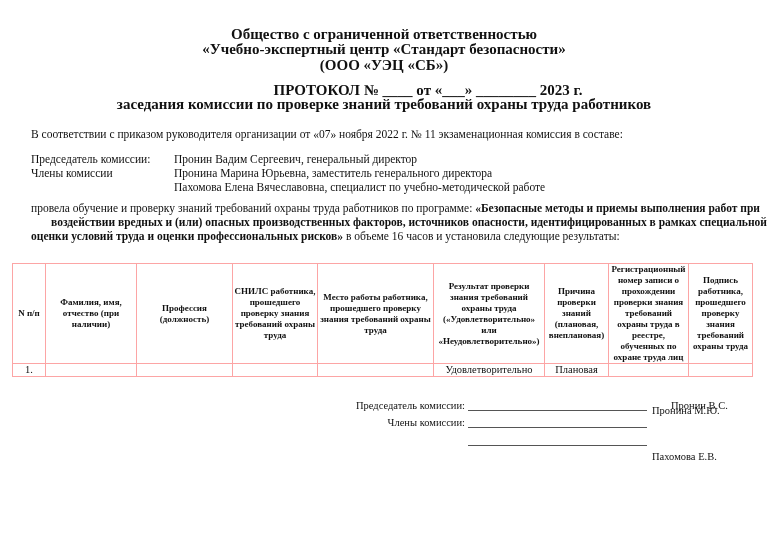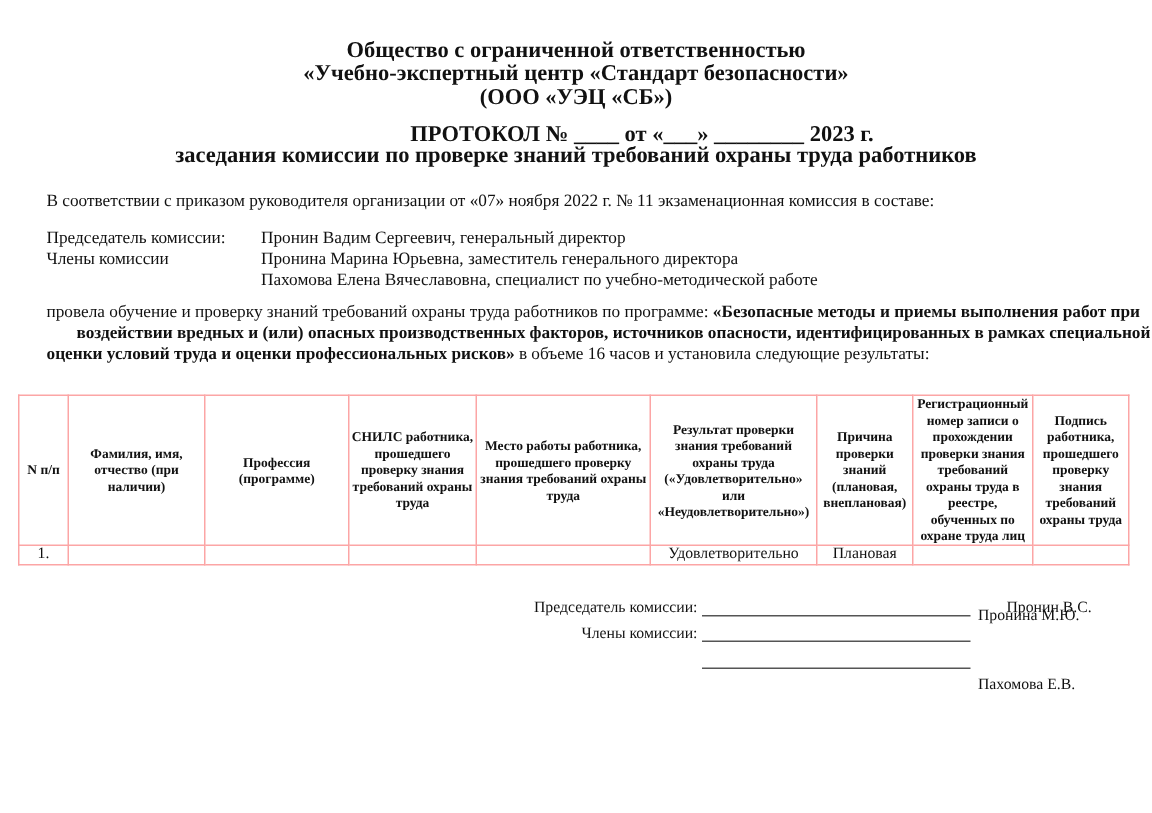--- a/index.html
+++ b/index.html
@@ -62,21 +62,21 @@
       <col style="width:116px">
         <col style="width:111px">
         <col style="width:64px">
         <col style="width:80px">
         <col style="width:64px">
     </colgroup>
     <thead>
       <tr>
         <th>N п/п</th>
         <th>Фамилия, имя, отчество (при наличии)</th>
-        <th>Профессия (программе)</th>
+        <th>Профессия (должность)</th>
         <th>СНИЛС работника, прошедшего проверку знания требований охраны труда</th>
         <th>Место работы работника, прошедшего проверку знания требований охраны труда</th>
         <th>Результат проверки знания требований охраны труда («Удовлетворительно» или «Неудовлетворительно»)</th>
         <th>Причина проверки знаний (плановая, внеплановая)</th>
         <th>Регистрационный номер записи о прохождении проверки знания требований охраны труда в реестре, обученных по охране труда лиц</th>
         <th>Подпись работника, прошедшего проверку знания требований охраны труда</th>
       </tr>
     </thead>
     <tbody>
       <tr>

